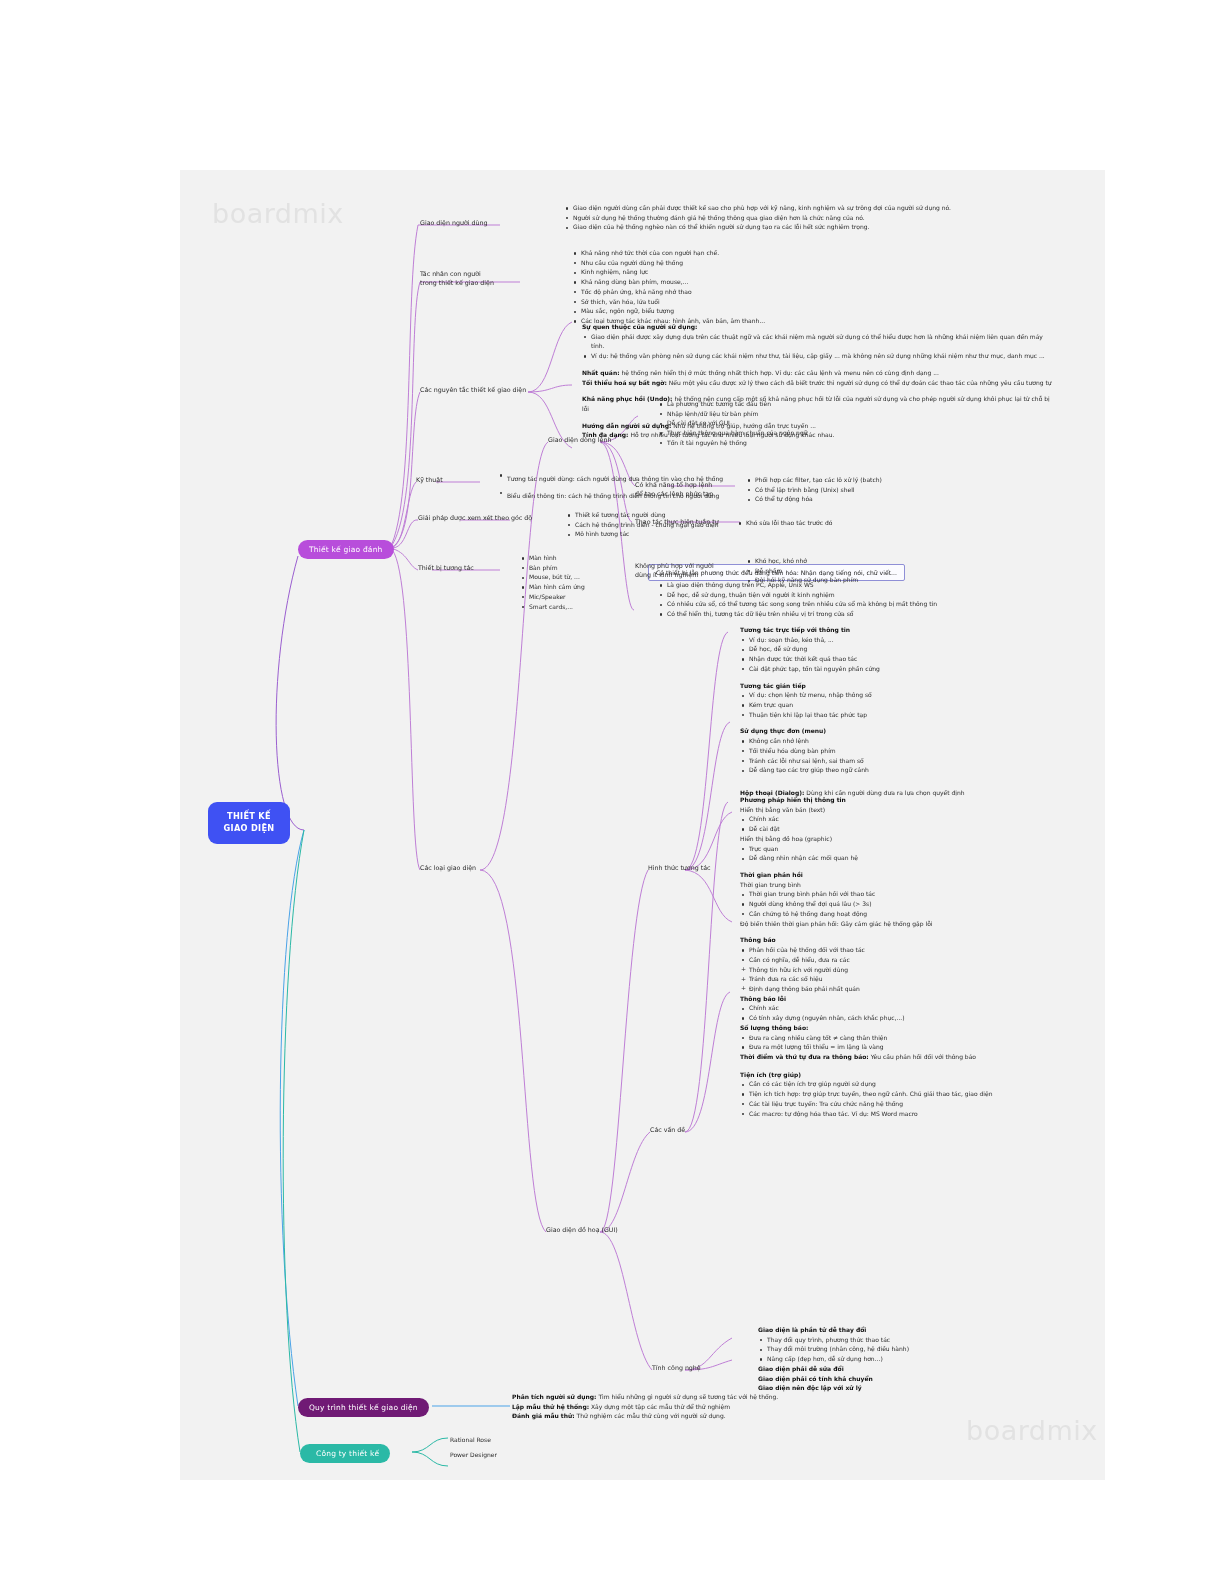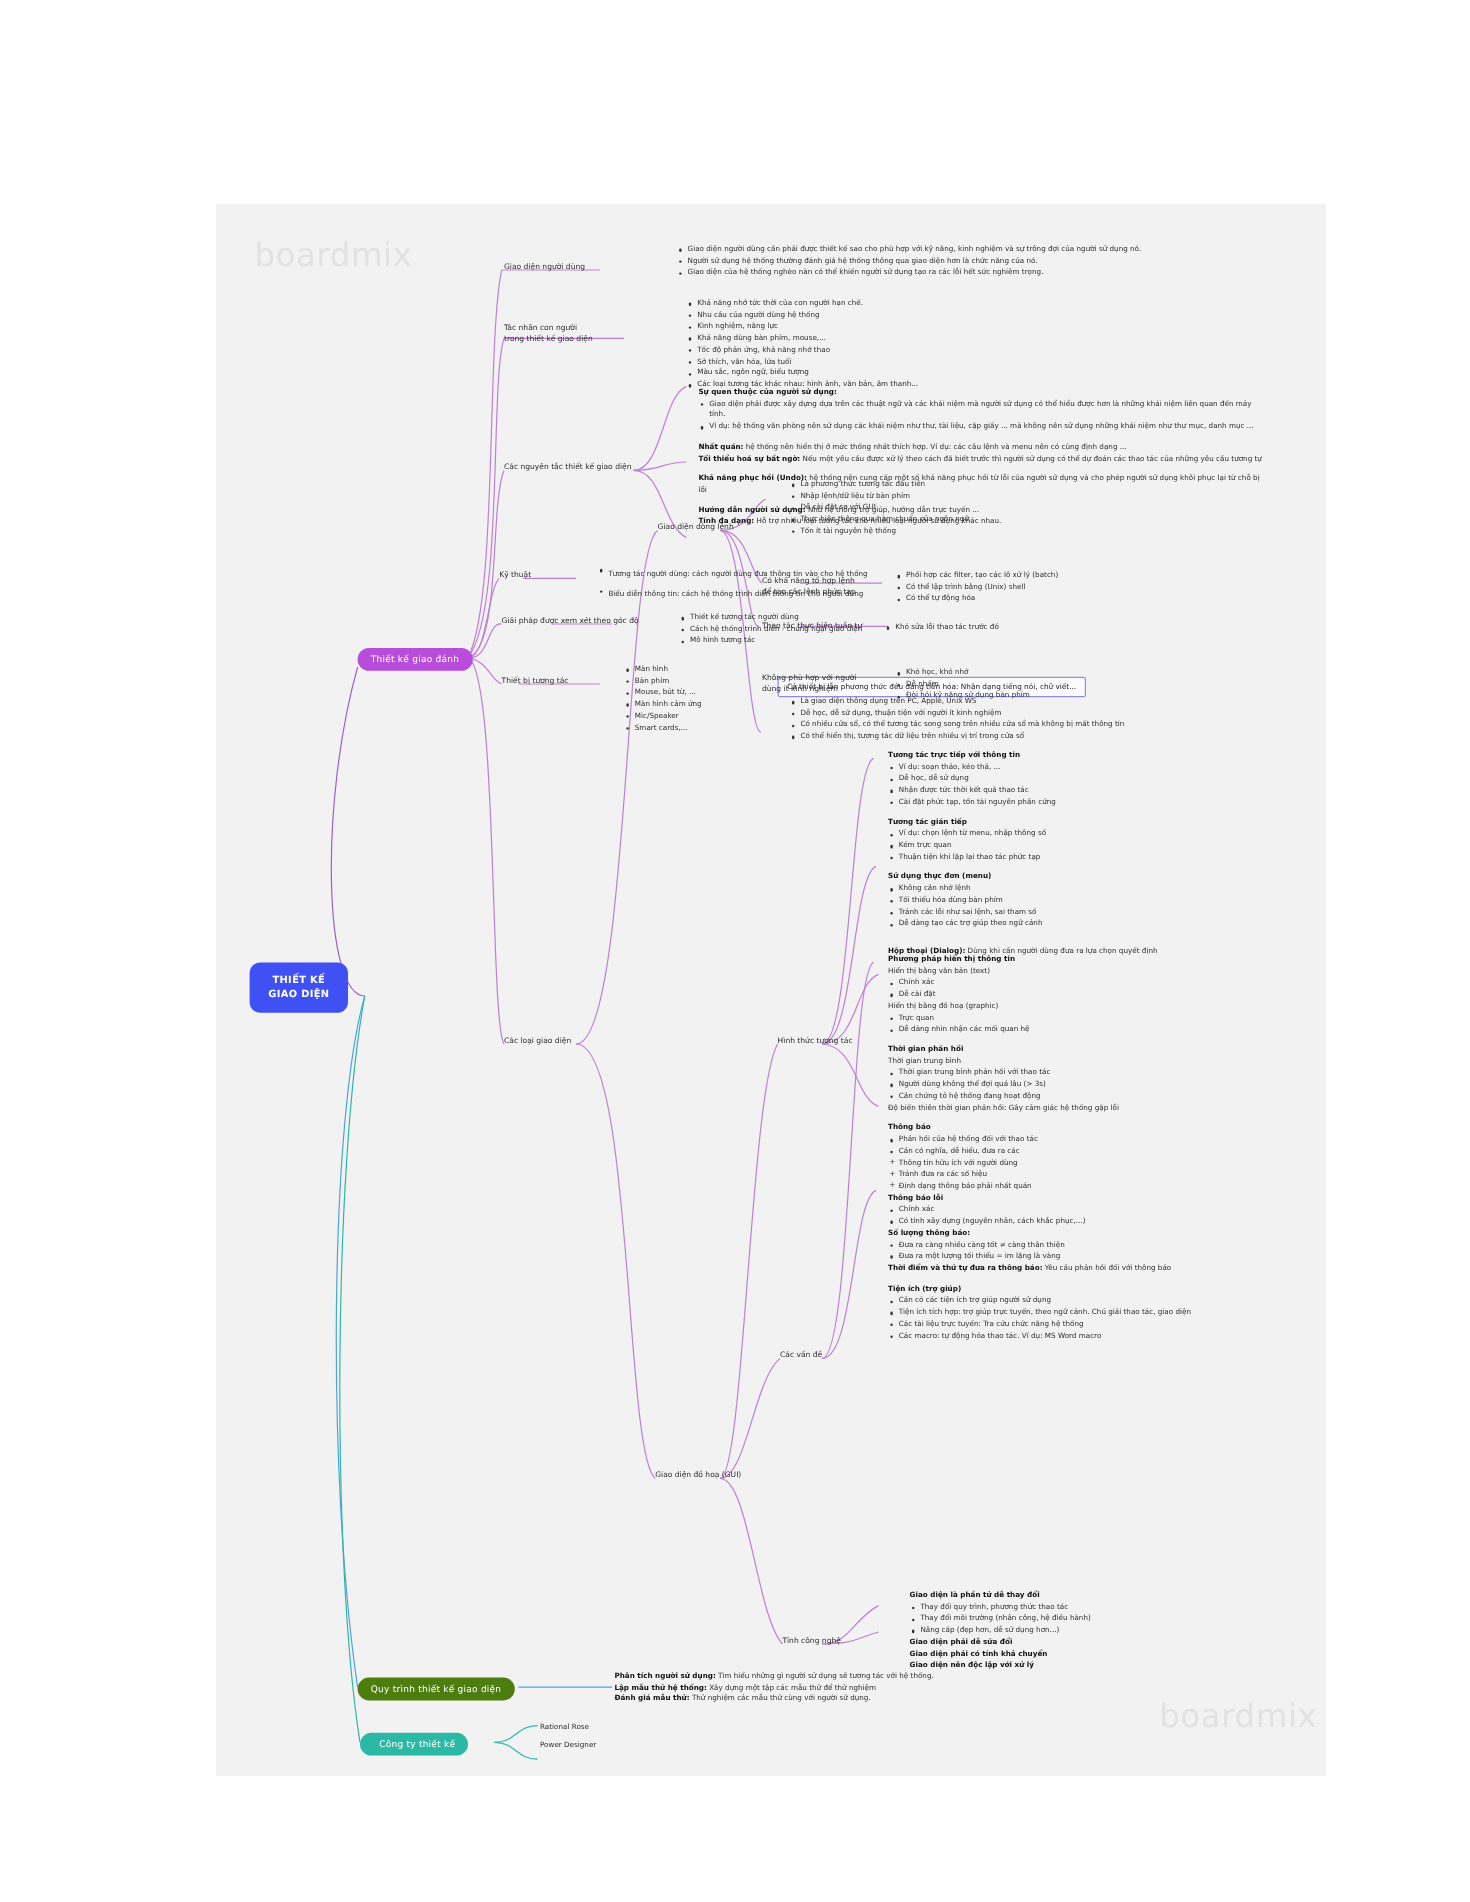--- a/index.html
+++ b/index.html
@@ -87,21 +87,21 @@
       <path d="M232 1282 C 250 1282, 250 1296, 268 1296"></path>
     </g>
   </svg>
 
   <div class="root" style="left:28px;top:632px;">
     <div>THIẾT KẾ</div>
     <div>GIAO DIỆN</div>
   </div>
 
   <div class="pill" style="left:118px;top:370px;background:#b84ddb;">Thiết kế giao đánh</div>
-  <div class="pill" style="left:118px;top:1228px;background:#4d7c0f;">Quy trình thiết kế giao diện</div>
+  <div class="pill" style="left:118px;top:1228px;background:#701a75;">Quy trình thiết kế giao diện</div>
   <div class="pill" style="left:120px;top:1274px;background:#2bb9a6;padding-left:16px;">Công ty thiết kế</div>
 
   <div class="lbl" style="left:240px;top:48px;">Giao diện người dùng</div>
   <div class="lbl" style="left:240px;top:99px;white-space:pre;">Tác nhân con người
 trong thiết kế giao diện</div>
   <div class="lbl" style="left:240px;top:215px;">Các nguyên tắc thiết kế giao diện</div>
   <div class="lbl" style="left:236px;top:305px;">Kỹ thuật</div>
   <div class="lbl" style="left:238px;top:343px;">Giải pháp được xem xét theo góc độ</div>
   <div class="lbl" style="left:238px;top:393px;">Thiết bị tương tác</div>
   <div class="lbl" style="left:240px;top:693px;">Các loại giao diện</div>

